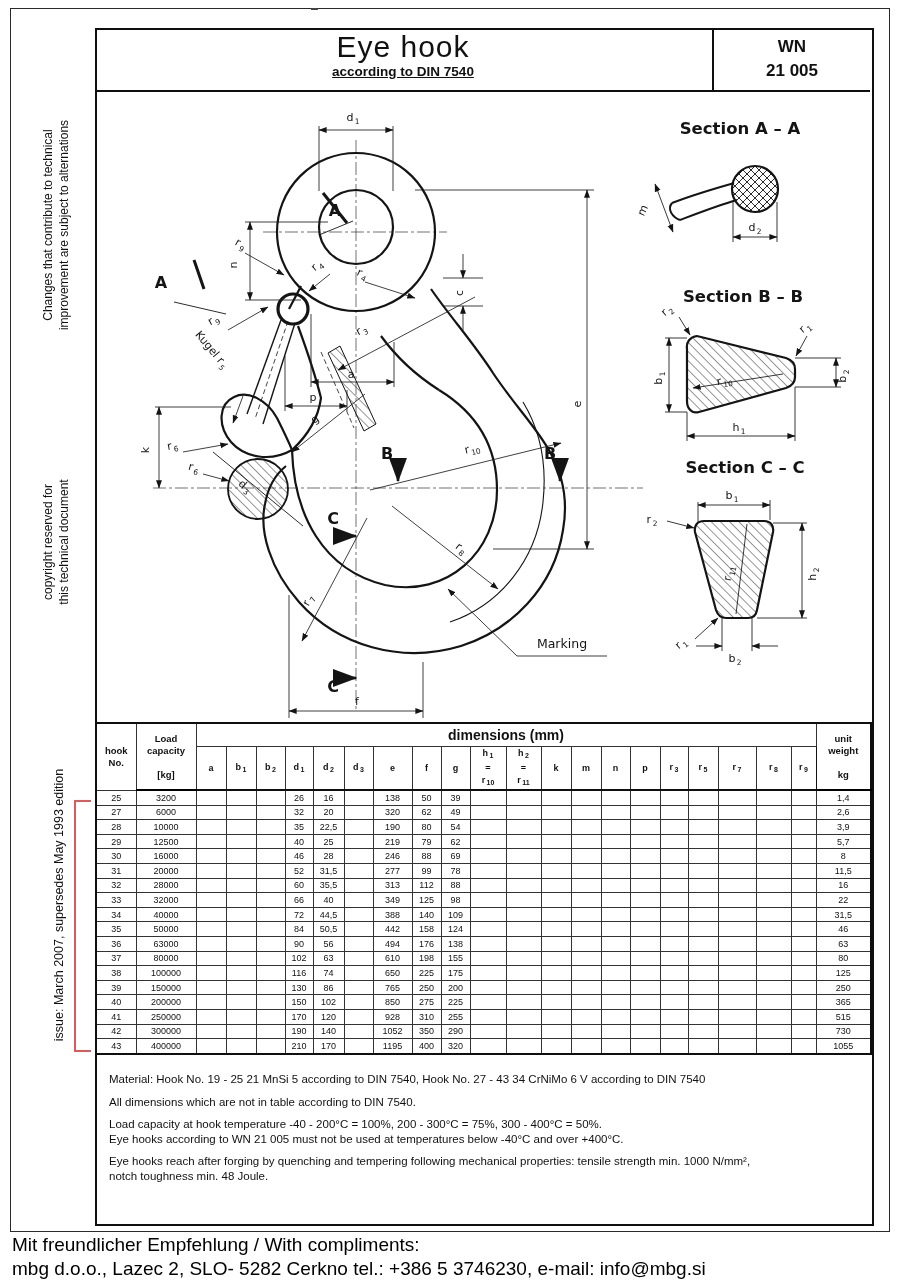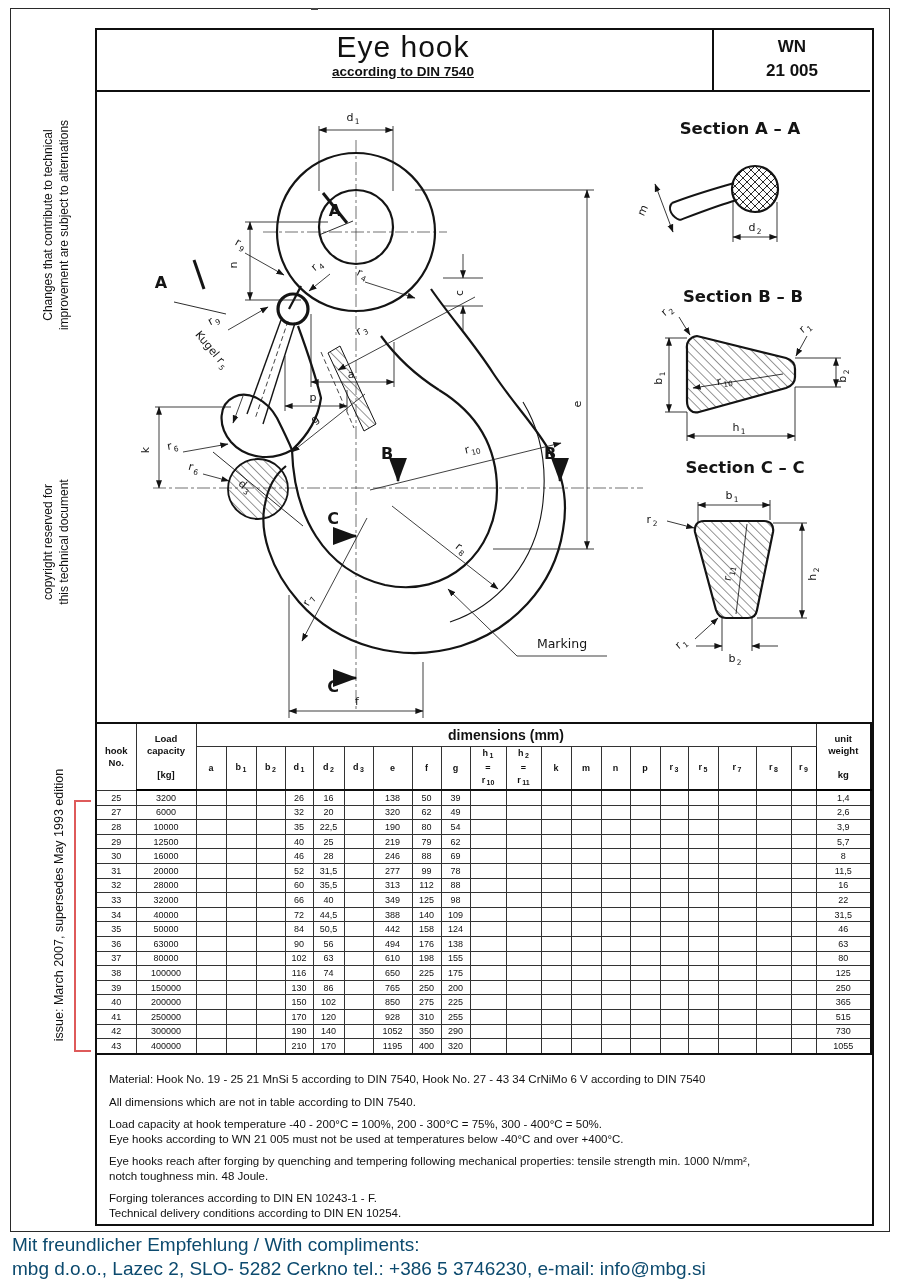--- a/index.html
+++ b/index.html
@@ -35,21 +35,21 @@
   #spec-table .letter-row th{height:42px;border-bottom:2px solid #0f0f0f;font-size:9px;}
   #spec-table .span-head{border-bottom:2px solid #000000;}
   #spec-table tbody td{height:13.6px;font-size:9px;}
   #spec-table .bL{border-left:1.8px solid #111;}
   sub.s{font-size:7px;vertical-align:-2px;}
   
   #notes{left:95px;top:1063px;width:775px;height:159px;box-sizing:border-box;
     padding:9px 14px 0 14px;font-size:11.5px;line-height:14.5px;}
   #notes p{margin:0 0 8px 0;}
   
-  #footer{left:12px;top:1233px;width:860px;font-size:19px;line-height:23.5px;color:#0c4a6e;}
+  #footer{left:12px;top:1233px;width:860px;font-size:19px;line-height:23.5px;color:#000000;}
 </style>
 </head>
 <body>
 
 <div id="page">
 
   <div class="abs" id="outer-border"></div>
   <div class="abs" id="scan-mark"></div>
   <div class="abs" id="main-frame"></div>
 
@@ -797,21 +797,20 @@
           <td class="bL">1055</td>
         </tr>
       </tbody>
   </table>
 
   <div class="abs" id="notes">
       <p>Material:  Hook No. 19 - 25    21 MnSi 5 according to DIN 7540, Hook No. 27 - 43    34 CrNiMo 6 V according to DIN 7540</p>
       <p>All dimensions which are not in table according to DIN 7540.</p>
       <p>Load capacity at hook temperature  -40 - 200°C = 100%, 200 - 300°C = 75%, 300 - 400°C = 50%.<br>Eye hooks according to WN 21 005 must not be used at temperatures below -40°C and over +400°C.</p>
       <p>Eye hooks reach after forging by quenching and tempering following mechanical properties: tensile strength  min. 1000 N/mm²,<br>notch toughness min. 48 Joule.</p>
-      <p>Forging tolerances according to DIN EN 10243-1 - F.<br>Technical delivery conditions according to DIN EN 10254.</p>
     </div>
 
   <div class="abs" id="footer">
     <div>Mit freundlicher Empfehlung / With compliments:</div>
     <div>mbg d.o.o., Lazec 2, SLO- 5282 Cerkno tel.: +386 5 3746230, e-mail: info@mbg.si</div>
   </div>
 
 </div>
 
 </body></html>

